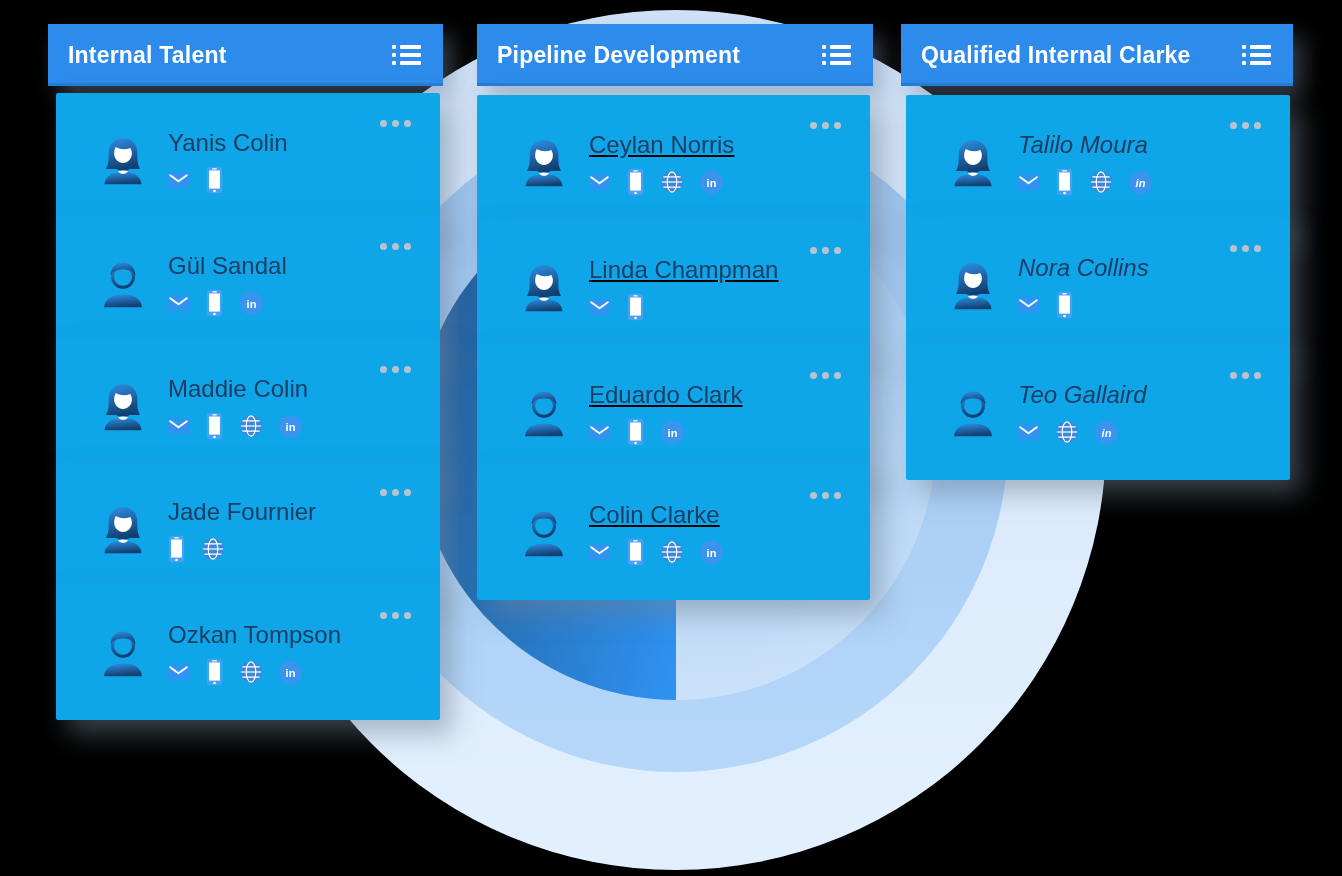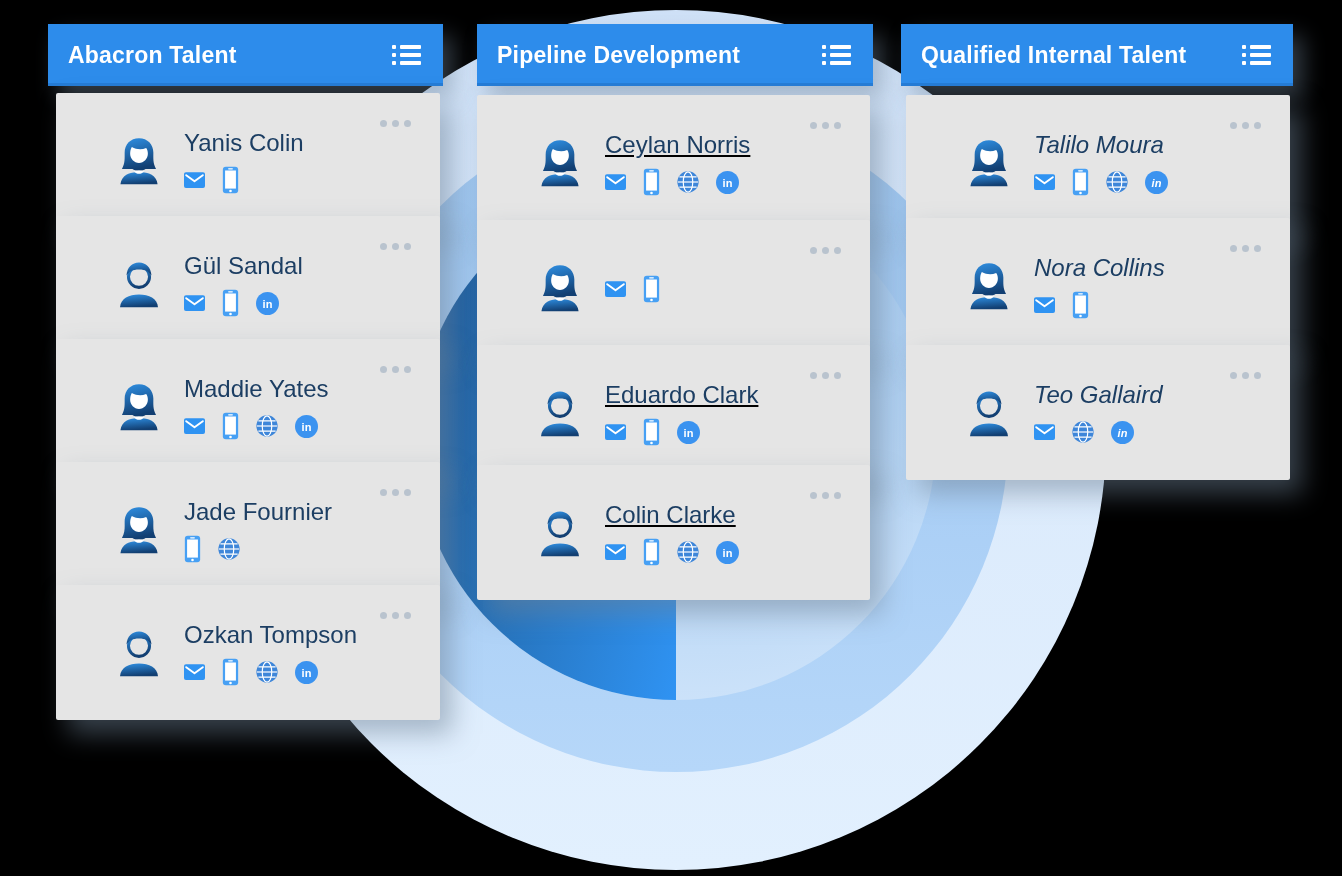--- a/index.html
+++ b/index.html
@@ -28,22 +28,22 @@
     box-shadow:10px 12px 22px rgba(110,130,150,.45), inset 0 -3px 0 rgba(16,76,150,.25);}
   .col-header .title{color:#fff;font-size:23px;font-weight:bold;letter-spacing:.2px;white-space:nowrap;}
   .header-1{left:48px;top:24px;width:395px;}
   .header-2{left:477px;top:24px;width:396px;}
   .header-3{left:901px;top:24px;width:392px;}
   .list-icon{display:flex;flex-direction:column;gap:4px;cursor:pointer;padding:2px;}
   .list-icon i{display:flex;align-items:center;gap:4px;}
   .list-icon i::before{content:"";width:4px;height:4px;background:#fff;border-radius:1px;}
   .list-icon i::after{content:"";width:21px;height:4px;background:#fff;border-radius:1px;}
   
-  .card{position:absolute;height:135px;z-index:10;background:#e5e5e5;border-radius:2px;
-    display:flex;align-items:center;padding-left:56px;box-sizing:border-box;
+  .card{position:absolute;height:135px;z-index:10;background:#0ea5e9;border-radius:2px;
+    display:flex;align-items:center;padding-left:40px;box-sizing:border-box;
     box-shadow:12px 14px 26px rgba(110,130,150,.5);}
   .avatar{width:54px;height:54px;flex:0 0 auto;}
   .info{margin-left:18px;padding-top:2px;}
   .name{font-size:24px;color:#1c3e63;margin-bottom:9px;white-space:nowrap;}
   .icons{display:flex;align-items:center;gap:17px;height:28px;}
   .ic{display:flex;align-items:center;cursor:pointer;}
   .svg-mail{width:21px;height:16px;}
   .svg-phone{width:17px;height:28px;}
   .svg-globe{width:22px;height:22px;}
   .svg-in{width:23px;height:23px;}
@@ -110,37 +110,37 @@
   <div class="ghost ghost-mid">
     <div>Hannah Tompson</div>
     <div>Gül Sandal</div>
   </div>
   <div class="ghost ghost-right">
     <div>Hannah Tompson</div>
     <div>Gül Sandal</div>
   </div>
 
   <div class="col-header header-1">
-    <span class="title">Abacron Talent</span>
+    <span class="title">Internal Talent</span>
     <span class="list-icon">
         <i></i>
         <i></i>
         <i></i>
       </span>
   </div>
   <div class="col-header header-2">
     <span class="title">Pipeline Development</span>
     <span class="list-icon">
         <i></i>
         <i></i>
         <i></i>
       </span>
   </div>
   <div class="col-header header-3">
-    <span class="title">Qualified Internal Talent</span>
+    <span class="title">Qualified Internal Clarke</span>
     <span class="list-icon">
         <i></i>
         <i></i>
         <i></i>
       </span>
   </div>
 
   <div class="card c1" style="top:93px">
     <svg class="avatar">
         <use href="#av-f"></use>
@@ -196,21 +196,21 @@
         <i></i>
         <i></i>
       </span>
   </div>
 
   <div class="card c1" style="top:339px">
     <svg class="avatar">
         <use href="#av-f"></use>
       </svg>
     <div class="info">
-      <div class="name">Maddie Yates</div>
+      <div class="name">Maddie Colin</div>
       <div class="icons">
         <span class="ic">
             <svg class="svg-mail">
               <use href="#ic-mail"></use>
             </svg>
           </span>
         <span class="ic">
             <svg class="svg-phone">
               <use href="#ic-phone"></use>
             </svg>
@@ -330,20 +330,21 @@
         <i></i>
         <i></i>
       </span>
   </div>
 
   <div class="card c2" style="top:220px">
     <svg class="avatar">
         <use href="#av-f"></use>
       </svg>
     <div class="info">
+      <div class="name">Linda Champman</div>
       <div class="icons">
         <span class="ic">
             <svg class="svg-mail">
               <use href="#ic-mail"></use>
             </svg>
           </span>
         <span class="ic">
             <svg class="svg-phone">
               <use href="#ic-phone"></use>
             </svg>

